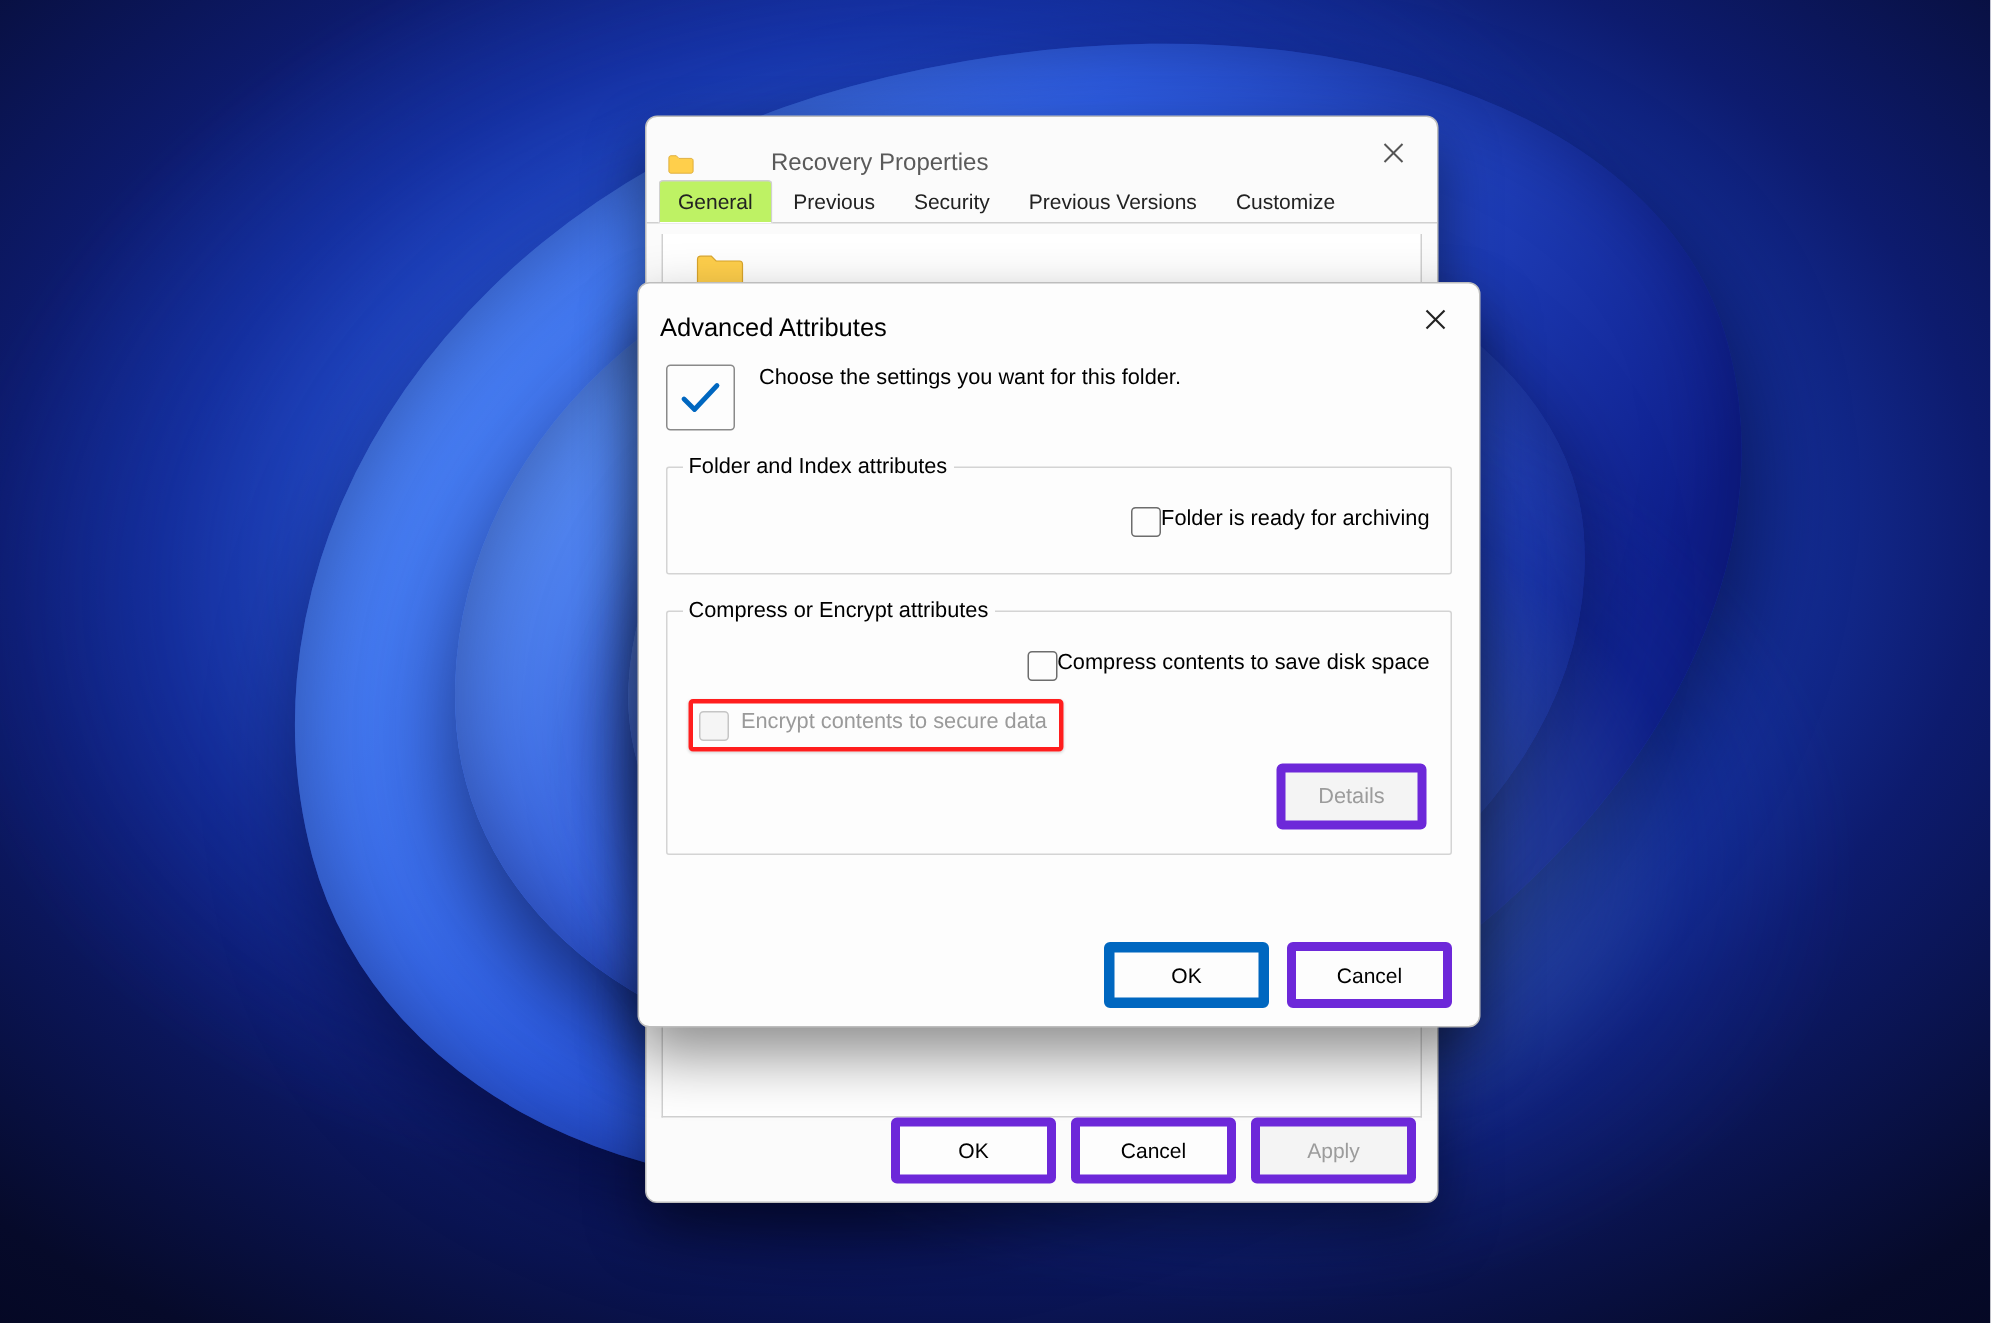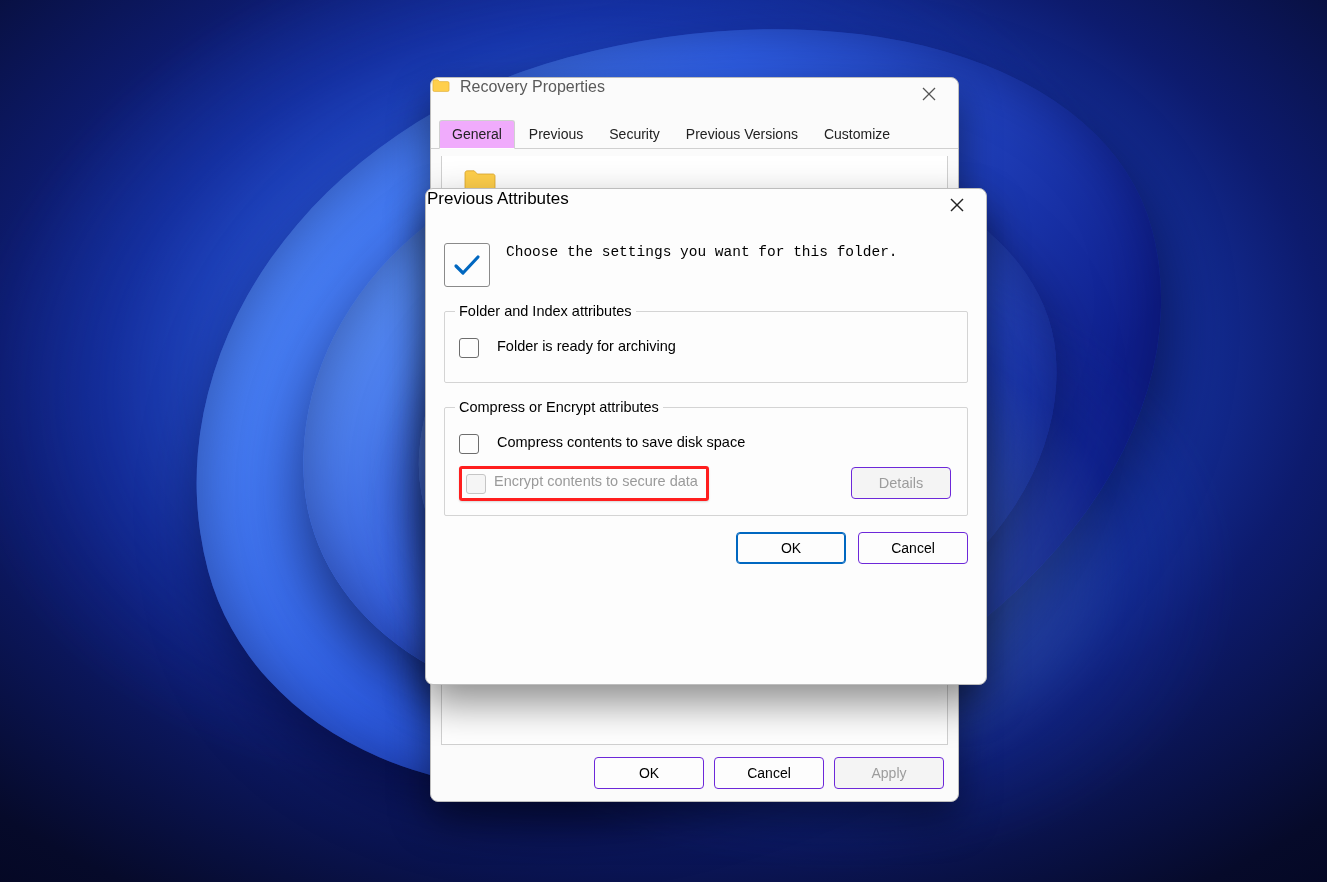--- a/index.html
+++ b/index.html
@@ -72,25 +72,26 @@
     z-index: 1;
   }
   .win-advanced {
     left: 425px; top: 188px;
     width: 560px; height: 495px;
     background: #fdfdfd;
     z-index: 2;
   }
   .titlebar {
     display: flex;
-    align-items: flex-start;
+    align-items: flex-end;
     height: 40px;
-    padding: 0 6px 0 1px;
+    padding: 0 6px 0 14px;
     font-size: 16px;
     color: #5a5a5a;
+    gap: 41px;
   }
   .win-advanced .titlebar { color: #000; }
   .titlebar .title { flex: 1; }
   .folder-icon-svg { width:18px; height:16px; margin-right:10px; display:inline-block; flex:0 0 auto;}
   .close-btn {
     width: 46px; height: 32px;
     display:flex; align-items:center; justify-content:center;
     margin-left:auto;
     border-radius:4px;
     cursor: pointer;
@@ -106,21 +107,21 @@
     height:30px;
     font-size:14px;
   }
   .tab {
     padding:5px 12px 6px;
     margin-right:2px;
     cursor:pointer;
     color:#222;
   }
   .tab.selected {
-    background:#f0abfc;
+    background:#bef264;
     border:1px solid #d0d0d0;
     border-bottom:1px solid #fff;
     border-radius:3px 3px 0 0;
     position:relative;
     top:1px;
   }
   .win-properties .body {
     position:absolute;
     top:78px; bottom:56px; left:10px; right:10px;
     background:#fff;
@@ -133,57 +134,59 @@
     width:32px; height:26px;
   }
 
   
   .btnbar {
     position:absolute;
     bottom:12px; right:14px;
     display:flex; gap:10px;
   }
   .btn {
-    width:110px; height:32px;
+    width:110px; height:44px;
     background:#fdfdfd;
-    border:1px solid #6d28d9;
+    border:6px solid #6d28d9;
     border-radius:4px;
     font:inherit;
     cursor:pointer;
+    margin-top:42px;
   }
   .btn.default { border-color:#0067c0; box-shadow:0 0 0 1px #0067c0 inset; }
   .btn:disabled { color:#9c9c9c; background:#f4f4f4; cursor:default; }
   .btn.small { width:100px; }
 
   
   .adv-body { padding:14px 18px 0 18px; font-size:14.5px; color:#000; }
   .adv-row1 { display:flex; gap:16px; align-items:flex-start; margin-bottom:8px;}
   .check-icon-box {
     width:44px; height:42px;
     border:1px solid #8a8a8a;
     border-radius:3px;
     display:flex; align-items:center; justify-content:center;
     flex:0 0 auto;
   }
-  .adv-text p { margin:0 0 6px 0; line-height:1.35;font-family:Liberation Mono, monospace;}
+  .adv-text p { margin:0 0 6px 0; line-height:1.35;}
   fieldset.group {
     border:1px solid #d4d4d4;
     border-radius:2px;
     margin:16px 0 0 0;
     padding:10px 14px 16px 14px;
   }
   fieldset.group > legend {
     padding:0 4px;
     margin-left:-4px;
     font-size:14.5px;
   }
   .chk-row {
-    display:flex; align-items:flex-start; gap:18px;
+    display:flex; align-items:flex-start; gap:0;
     margin:8px 0;
     line-height:1.35;
+    justify-content:flex-end;
   }
   .chk {
     width:18px; height:18px;
     border:1.5px solid #6d6d6d;
     border-radius:3px;
     display:inline-flex; align-items:center; justify-content:center;
     flex:0 0 auto;
     margin-top:1px;
     cursor:pointer;
   }
@@ -253,21 +256,21 @@
   </div>
   <div class="btnbar">
     <button class="btn">OK</button>
     <button class="btn">Cancel</button>
     <button class="btn" disabled="">Apply</button>
   </div>
 </div>
 
 <div class="win win-advanced">
   <div class="titlebar">
-    <span class="title" style="font-size:17px;">Previous Attributes</span>
+    <span class="title" style="font-size:17px;">Advanced Attributes</span>
     <div class="close-btn">
       <svg class="close-x" viewBox="0 0 14 14">
           <line x1="1" y1="1" x2="13" y2="13" stroke="#222" stroke-width="1.4"></line>
           <line x1="13" y1="1" x2="1" y2="13" stroke="#222" stroke-width="1.4"></line>
         </svg>
     </div>
   </div>
 
   <div class="adv-body">
     <div class="adv-row1">

